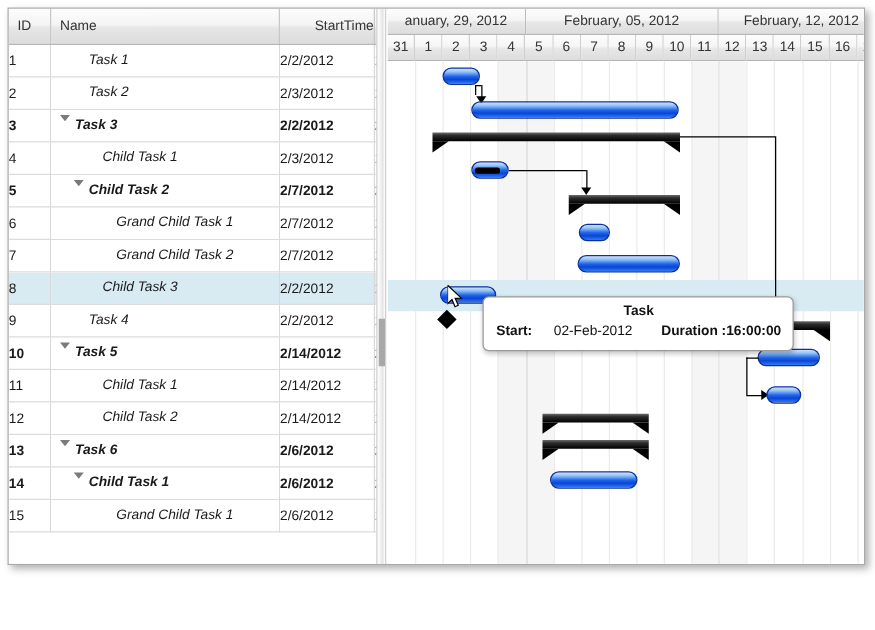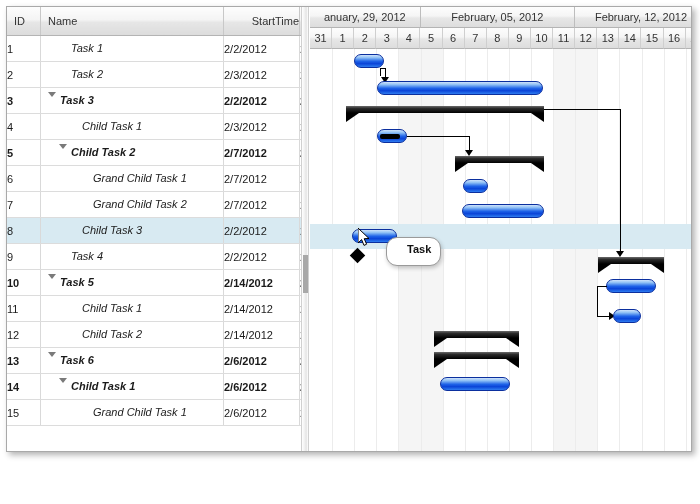--- a/index.html
+++ b/index.html
@@ -254,23 +254,23 @@
     border-top: 4px solid transparent;
     border-bottom: 4px solid transparent;
     border-left: 6px solid #000000;
   }
 
   
   .tooltip {
     position: absolute;
     background: #ffffff;
     border: 1px solid #9a9a9a;
-    border-radius: 11px;
+    border-radius: 5px;
     box-shadow: 1px 2px 4px rgba(0,0,0,0.22);
-    padding: 5px 9px 7px 20px;
+    padding: 5px 9px 7px 10px;
     font-size: 11px;
     color: #111111;
     white-space: nowrap;
     z-index: 40;
   }
   .tt-title { text-align: center; font-weight: bold; margin-bottom: 3px; }
   .tt-row { display: flex; line-height: 15px; }
   .tt-label { font-weight: bold; width: 46px; flex: 0 0 46px; }
   .tt-val { width: 86px; flex: 0 0 86px; }
   .tt-extra { font-weight: bold; }
@@ -569,20 +569,25 @@
 
         <div class="summary-bar" style="left:124px; top:303px; width:85px;">
           <span class="cap-l" style="border-left-width: 0px; border-right-width: 13px;"></span>
           <span class="cap-r" style="border-right-width: 0px; border-left-width: 13px;"></span>
         </div>
 
         <div class="bar" style="left:130px; top:328px; width:70px;"></div>
 
         <div class="tooltip" style="left:76px; top:188px;">
           <div class="tt-title">Task</div>
+          <div class="tt-row">
+            <span class="tt-label">Start:</span>
+            <span class="tt-val">02-Feb-2012</span>
+            <span class="tt-extra">Duration :16:00:00</span>
+          </div>
         </div>
 
         <svg class="cursor" style="left:48px; top:179px;" width="14" height="20" viewBox="0 0 14 20">
           <polygon points="0,0 0,15 3.6,11.6 6,17.4 8.6,16.2 6.2,10.7 11,10.5" fill="#ffffff" stroke="#000000" stroke-width="1"></polygon>
         </svg>
       </div>
 
       <div class="hscroll" style="width:383px;">
         <div class="sb-btn">◄</div>
         <div class="sb-btn">◄</div>

